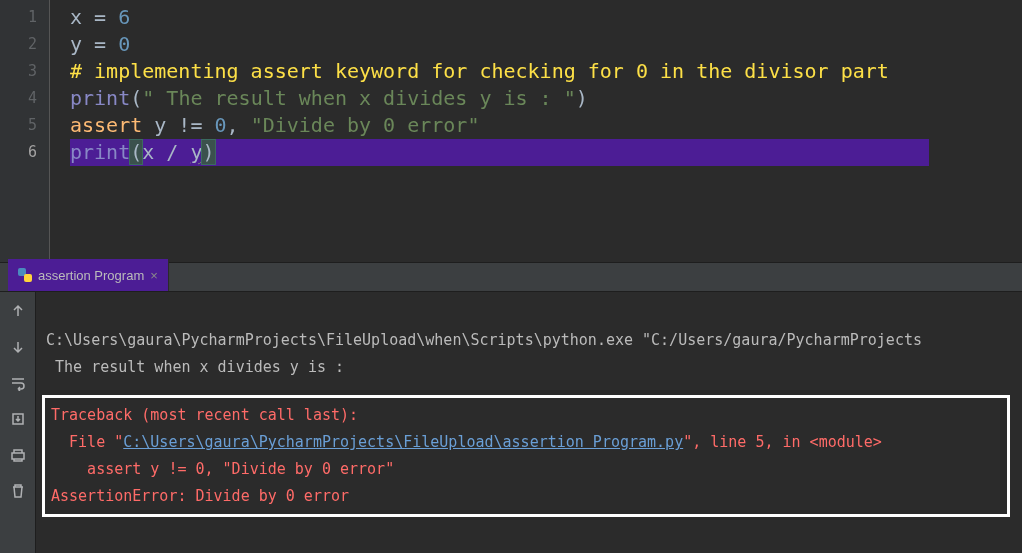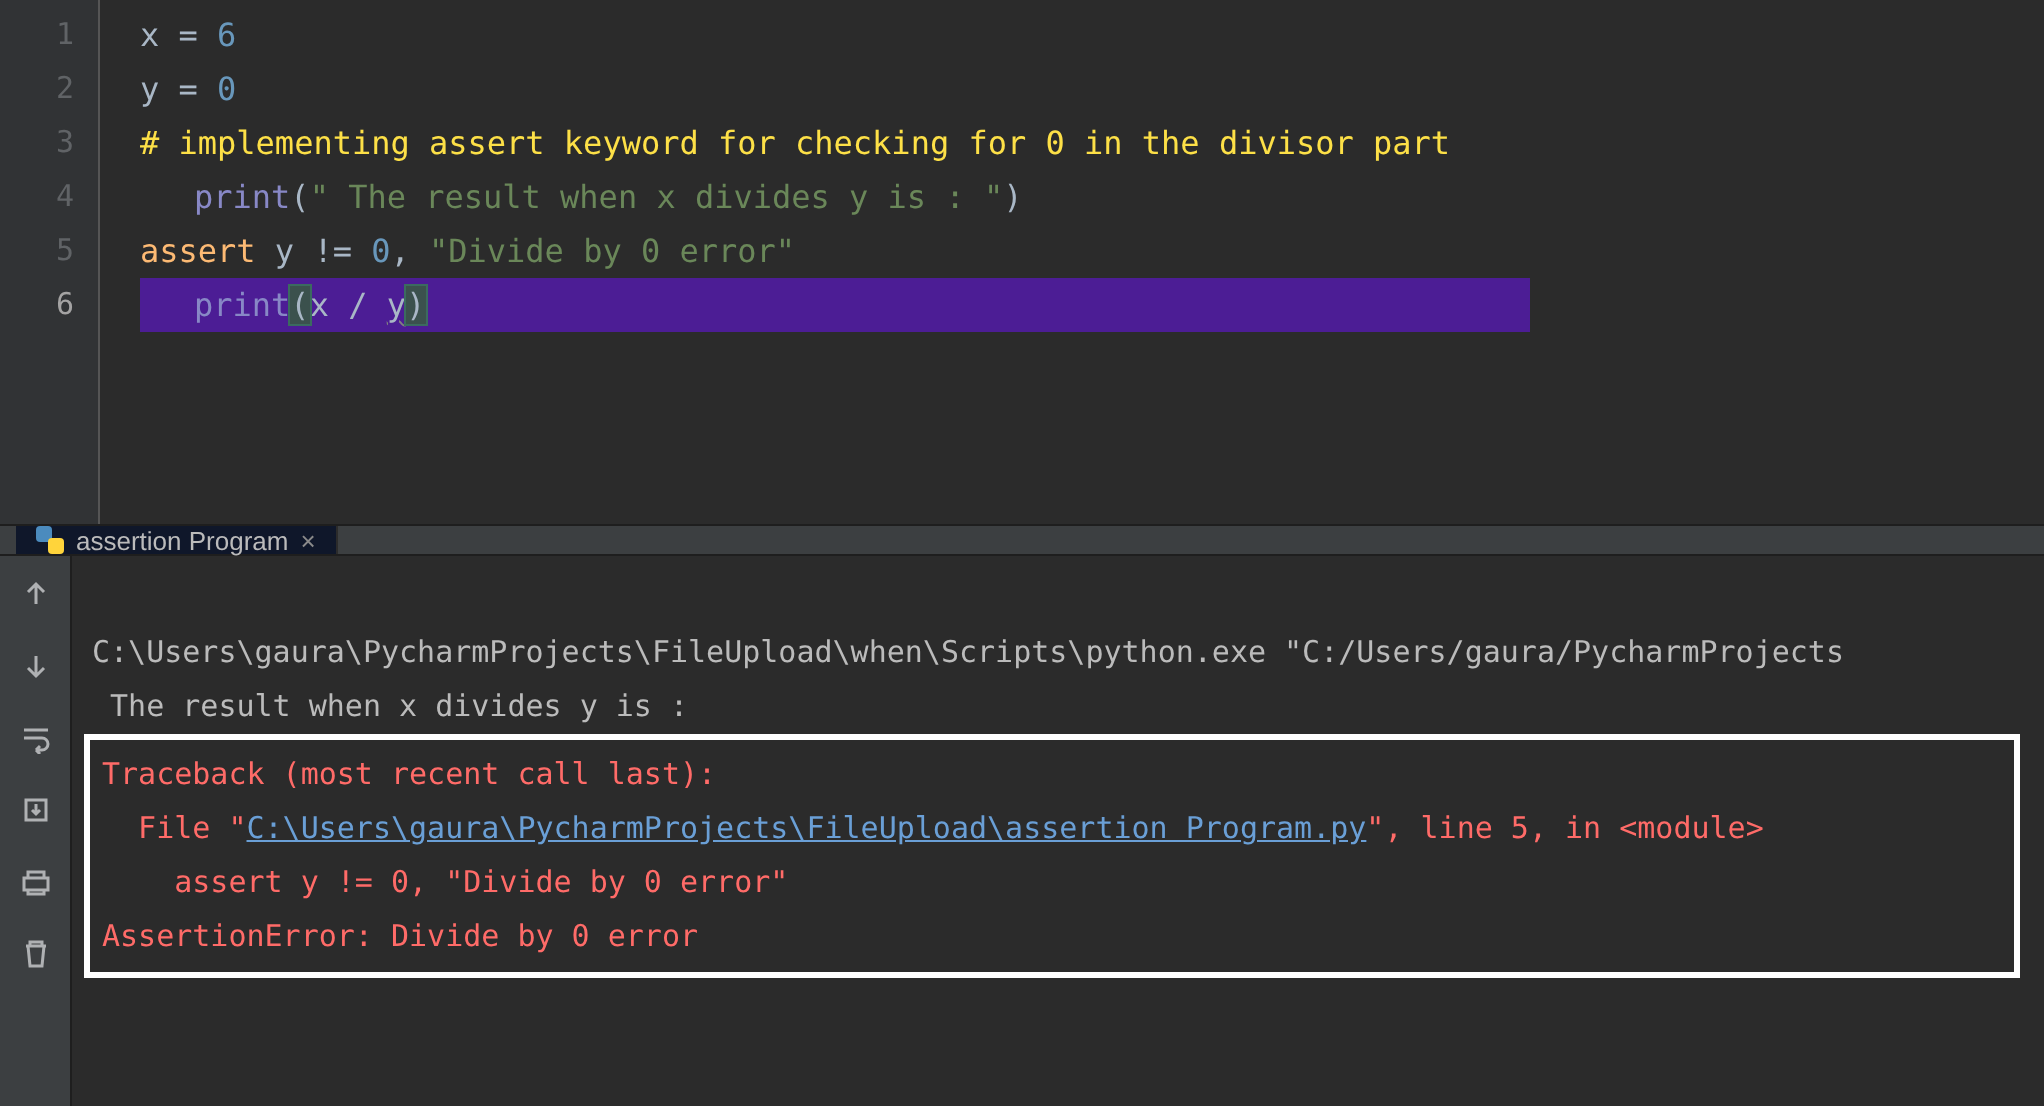--- a/index.html
+++ b/index.html
@@ -29,29 +29,29 @@
     padding: 4px 12px 0 0;
     user-select: none;
     border-right: 1px solid #555;
     font-size: 15px;
     line-height: 27px;
   }
   .gutter .cur { color: #a4a3a3; }
   .code {
     padding: 4px 0 0 20px;
     line-height: 27px;
-    font-size: 16px;
+    font-size: 20px;
     white-space: pre;
     position: relative;
   }
   .tok-var { color: #a9b7c6; }
   .tok-op  { color: #a9b7c6; }
   .tok-num { color: #6897bb; }
   .tok-cmt { color: #fde047; }
-  .tok-fn  { color: #8888c6; margin-left: 27px; }
+  .tok-fn  { color: #8888c6; }
   .tok-kw  { color: #fdba74; }
   .tok-str { color: #6a8759; }
   .tok-par { color: #a9b7c6; }
   .hl-paren {
     background: #3b514d;
     outline: 1px solid #3b6b5f;
   }
   .code .line.current {
     background: #4c1d95;
   }
@@ -66,25 +66,25 @@
     align-items: flex-end;
     padding-left: 8px;
     border-top: 1px solid #1e1e1e;
     border-bottom: 1px solid #1e1e1e;
   }
   .run-tab {
     display: flex;
     align-items: center;
     gap: 6px;
     padding: 4px 10px;
-    background: #0f172a;
+    background: #4c1d95;
     color: #bbbbbb;
     font-family: -apple-system, "Segoe UI", sans-serif;
     font-size: 13px;
-    height: 14px;
+    height: 32px;
     border-right: 1px solid #2b2b2b;
   }
   .run-tab .close { color: #8a8a8a; font-size: 13px; cursor: pointer; }
   .py-icon {
     width: 14px; height: 14px;
     display: inline-block;
     position: relative;
   }
   .py-icon::before, .py-icon::after {
     content:"";
@@ -129,21 +129,21 @@
     color: #bbbbbb;
     font-family: "Consolas", "Monaco", monospace;
     overflow: hidden;
   }
   .console .out { color: #bbbbbb; }
   .console .err { color: #ff6b68; }
   .console .link { color: #6a9fd6; text-decoration: underline; }
   .error-box {
     border: 3px solid #ffffff;
     padding: 4px 6px;
-    margin: 0 8px 2px -4px;
+    margin: 14px 8px 2px -4px;
   }
 </style>
 </head>
 <body>
 
 <div class="editor">
   <div class="gutter">
       <div>1</div>
       <div>2</div>
       <div>3</div>

